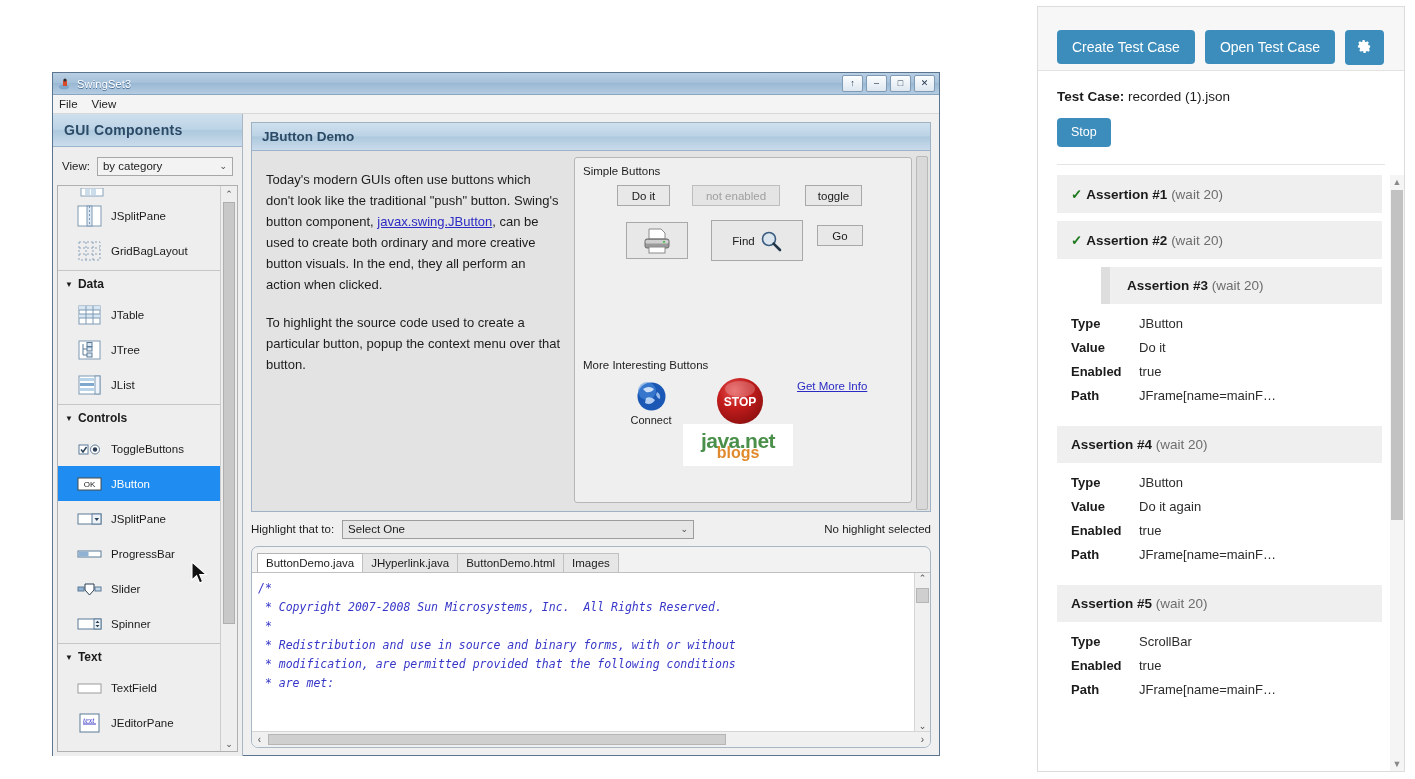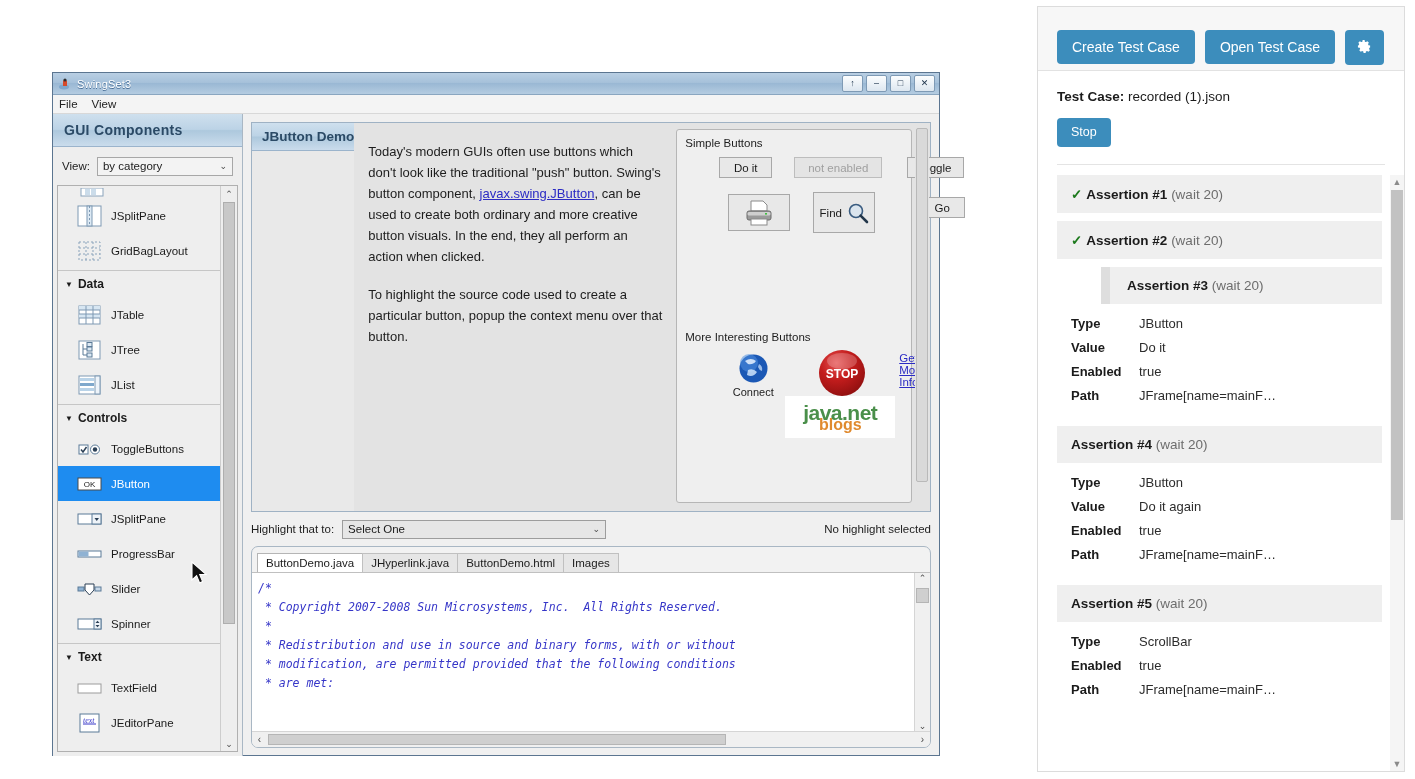--- a/index.html
+++ b/index.html
@@ -98,21 +98,21 @@
     font-size:9px;color:#4a4a4a;background:#eeeeee;
   }
   .sb-thumb{
     position:absolute;left:2px;right:2px;background:#c8c8c8;border:1px solid #aeaeae;
   }
 
   
   #demo-area{flex:1;display:flex;flex-direction:column;padding:8px 8px 8px 8px;box-sizing:border-box;}
   #demo-panel{
     height:390px;border:1px solid #9fb2c4;background:#e9e9e9;
-    display:flex;box-sizing:border-box;position:relative;
+    display:flex;flex-direction:column;box-sizing:border-box;position:relative;
   }
   #demo-header{
     height:27px;
     background:linear-gradient(to bottom,#cfe0ee 0%,#bcd3e6 48%,#adc8dd 52%,#cadcec 100%);
     border-bottom:1px solid #9bb4cc;
     display:flex;align-items:center;padding-left:10px;
     font-size:13.5px;font-weight:bold;color:#2b4a66;
   }
   #demo-content{flex:1;display:flex;position:relative;background:#e3e3e3;}
   #demo-desc{
@@ -136,21 +136,21 @@
     position:absolute;right:1px;top:1px;bottom:1px;width:14px;background:#e3e3e3;
   }
   .demo-scroll .thumb{position:absolute;left:1px;right:1px;top:4px;height:352px;background:#d9d9d9;border:1px solid #b9b9b9;border-radius:2px;}
 
   
   #highlight-row{
     height:34px;display:flex;align-items:center;gap:8px;
     font-size:11.5px;color:#1d1d1d;
   }
   #highlight-combo{
-    width:264px;height:19px;background:#e6e6e6;border:1px solid #9d9d9d;
+    width:352px;height:19px;background:#e6e6e6;border:1px solid #9d9d9d;
     display:flex;align-items:center;justify-content:space-between;padding:0 5px;
     font-size:11.5px;color:#1b1b1b;box-sizing:border-box;
   }
   #no-highlight{margin-left:auto;font-size:11.5px;color:#1d1d1d;}
 
   
   #source-pane{
     flex:1;border:1px solid #a9b7c4;border-radius:7px;background:#f2f2f2;
     display:flex;flex-direction:column;box-sizing:border-box;overflow:hidden;
   }
@@ -485,21 +485,21 @@
             <span class="sbtn" style="left:51px;top:64px;width:62px;height:37px;">
               <svg width="30" height="28" viewBox="0 0 30 28">
                 <path d="M7 2 h12 l4 4 v6 H7 Z" fill="#ffffff" stroke="#8a8a8a"></path>
                 <rect x="3" y="12" width="24" height="9" rx="2" fill="#9a9a9a" stroke="#6c6c6c"></rect>
                 <rect x="3.5" y="13" width="23" height="3.5" rx="1.5" fill="#cfcfcf"></rect>
                 <rect x="7" y="20" width="16" height="6" fill="#ffffff" stroke="#8a8a8a"></rect>
                 <rect x="21" y="14" width="2" height="1.6" fill="#3fbf3f"></rect>
               </svg>
             </span>
 
-            <span class="sbtn" style="left:136px;top:62px;width:62px;height:41px;">
+            <span class="sbtn" style="left:136px;top:62px;width:92px;height:41px;">
               <span>Find</span>
               <svg width="22" height="22" viewBox="0 0 22 22">
                 <circle cx="9" cy="9" r="6.5" fill="#cfe2f2" fill-opacity=".55" stroke="#3a5c80" stroke-width="1.6"></circle>
                 <line x1="13.6" y1="13.6" x2="20" y2="20" stroke="#22364a" stroke-width="2.6" stroke-linecap="round"></line>
               </svg>
             </span>
 
             <span class="sbtn" style="left:242px;top:67px;width:46px;height:21px;">Go</span>
 
             <span class="grp-label" style="left:8px;top:201px;">More Interesting Buttons</span>

